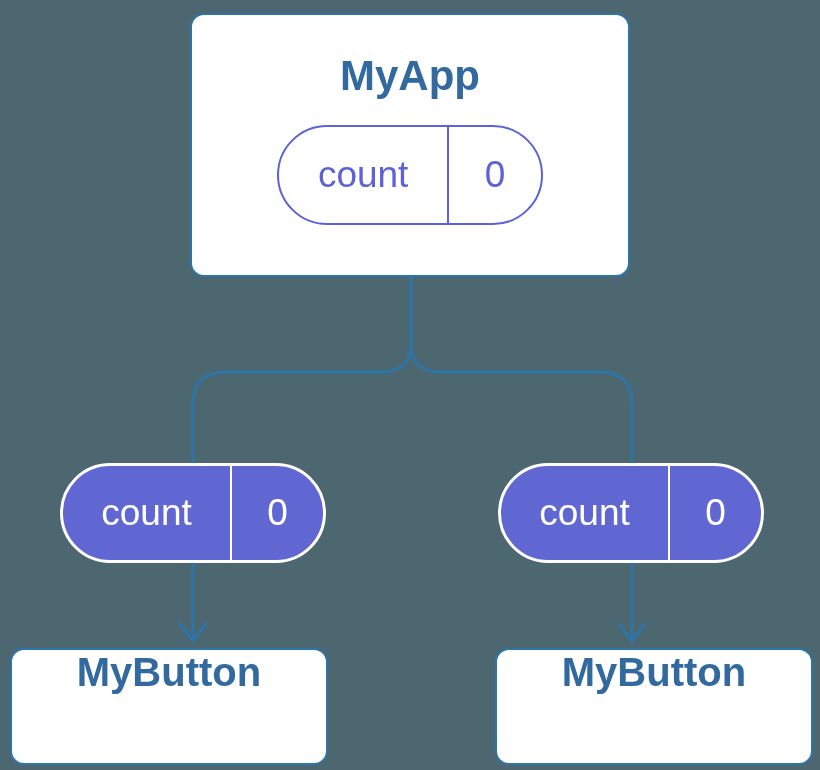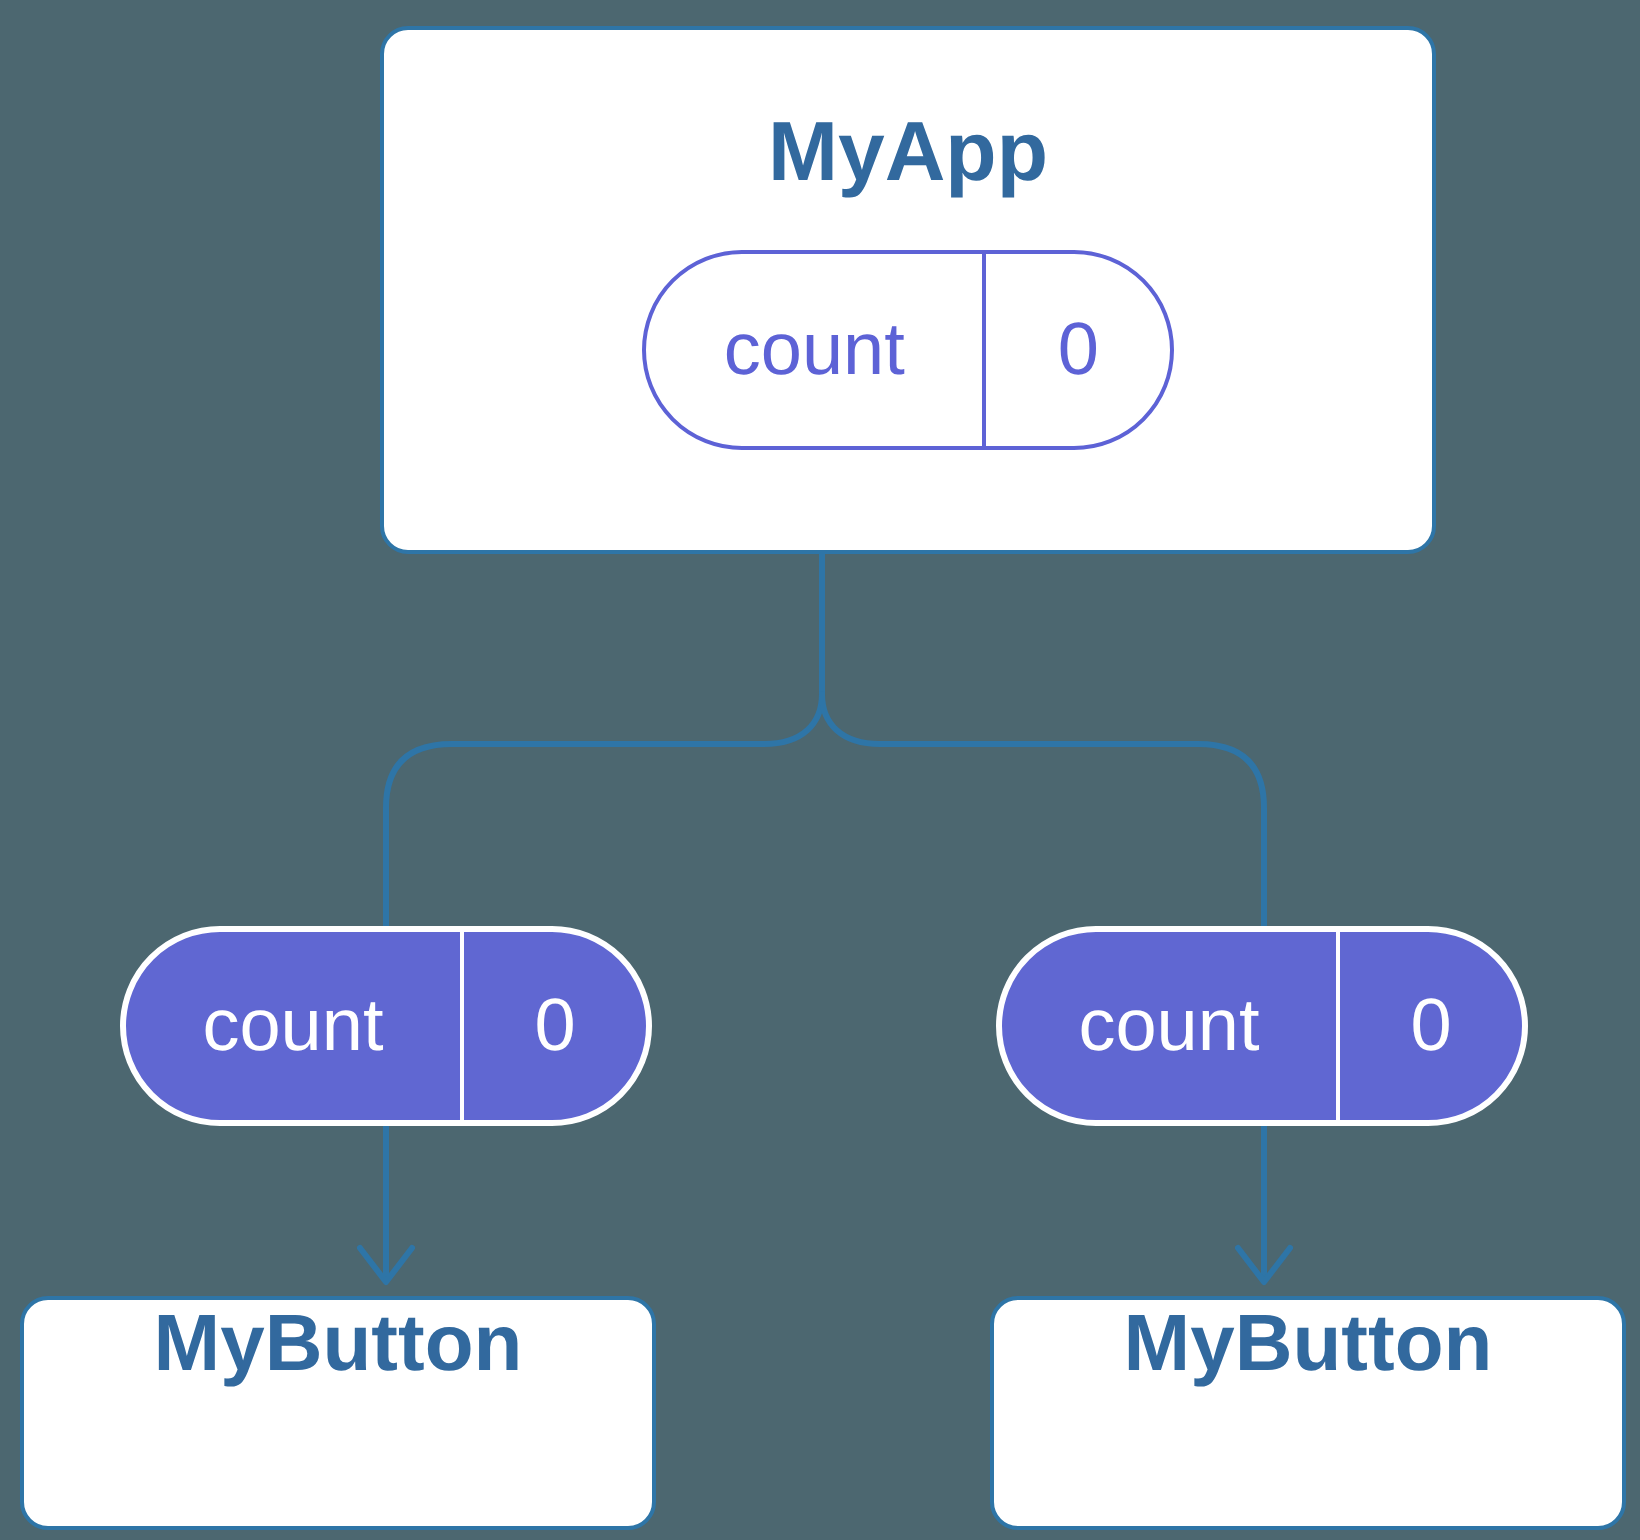--- a/index.html
+++ b/index.html
@@ -25,21 +25,21 @@
     position: absolute;
     background: #ffffff;
     border: 2.5px solid #2e75a7;
     border-radius: 14px;
     box-sizing: border-box;
     z-index: 2;
   }
   .app-node {
     left: 190px;
     top: 13px;
-    width: 528px;
+    width: 440px;
     height: 264px;
     display: flex;
     flex-direction: column;
     align-items: center;
     padding-top: 38px;
   }
   .node-title {
     font-size: 42px;
     font-weight: 600;
     color: #32699e;

